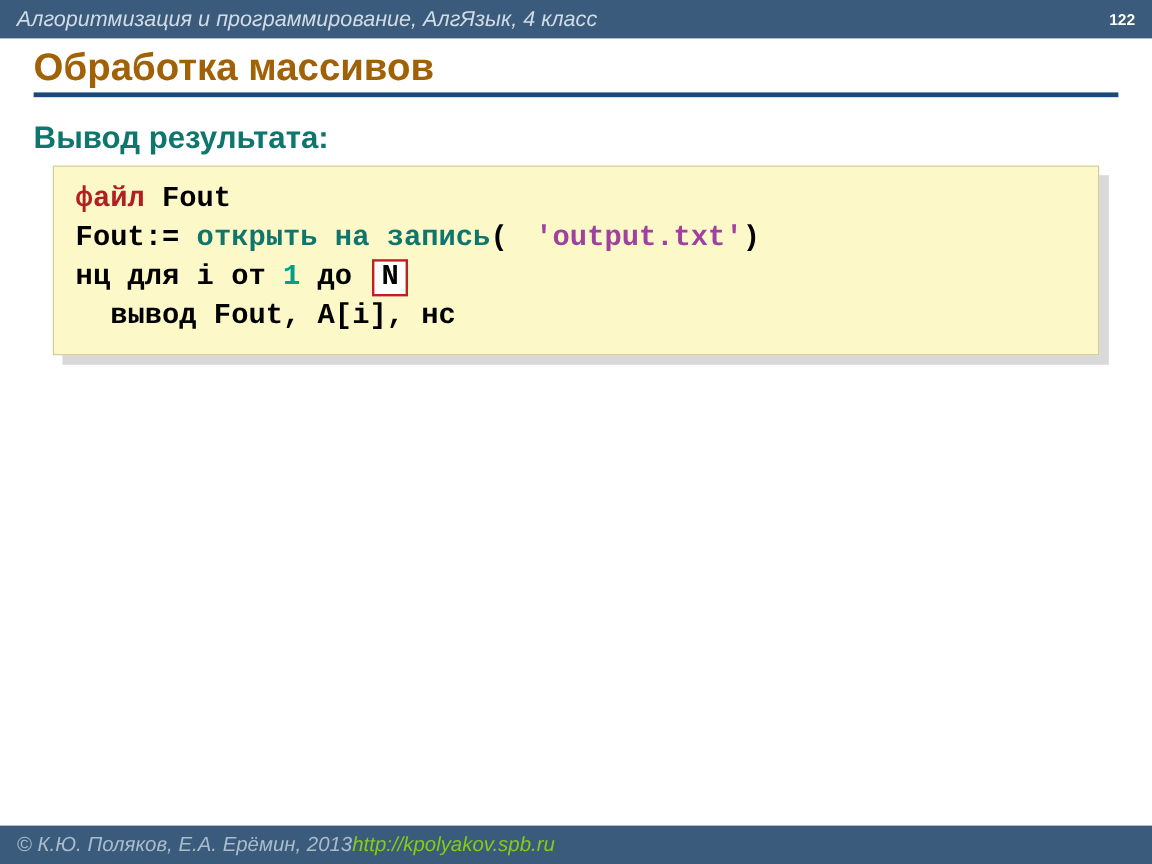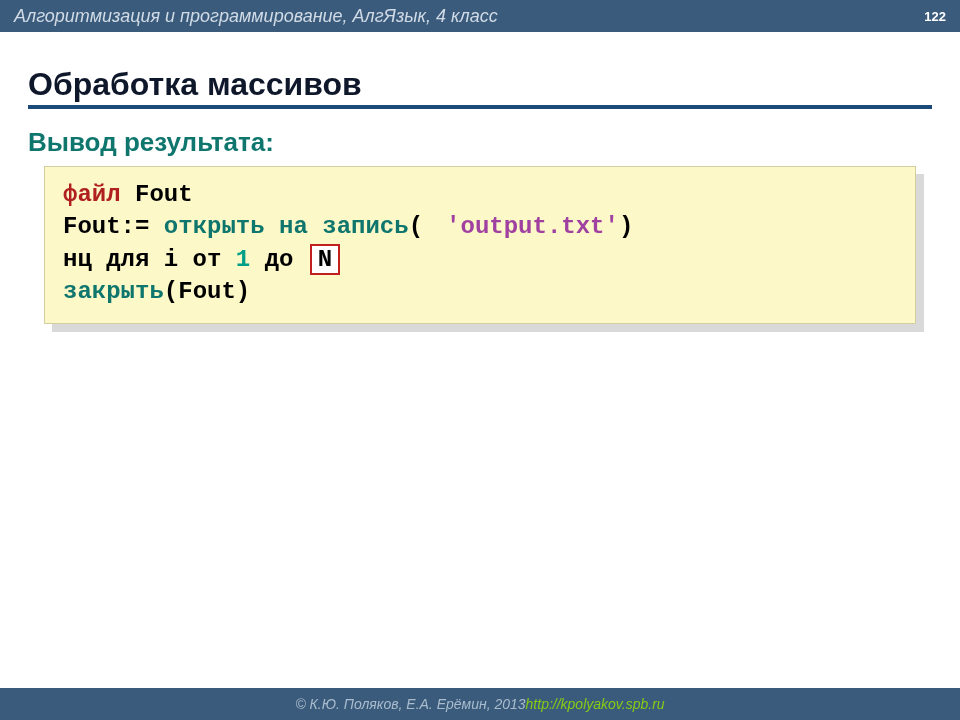--- a/index.html
+++ b/index.html
@@ -23,22 +23,22 @@
   .header-title { flex: 1; }
   .page-number {
     font-weight: bold;
     color: #ffffff;
     font-style: normal;
     font-size: 13px;
   }
   .slide-title {
     font-size: 32px;
     font-weight: bold;
-    color: #0f172a;
-    margin: 34px 28px 2px 28px;
+    color: #a16207;
+    margin: 6px 28px 2px 28px;
   }
   .title-underline {
     height: 4px;
     background: #1a4a7a;
     margin: 2px 28px 18px 28px;
   }
   .subtitle {
     font-size: 26px;
     color: #0f766e;
     font-weight: bold;
@@ -78,24 +78,24 @@
     margin-left: 2px;
   }
   .footer-bar {
     position: absolute;
     bottom: 0; left: 0; right: 0;
     background: #3b5b7c;
     color: #a8bccd;
     height: 32px;
     display: flex;
     align-items: center;
-    justify-content: center;
+    justify-content: flex-start;
     padding: 0 14px;
     font-style: italic;
-    font-size: 14px;
+    font-size: 17px;
   }
   .footer-right { color: #84cc16; }
 </style>
 </head>
 <body>
 
 <div class="header-bar">
   <div class="header-title">Алгоритмизация и программирование, АлгЯзык, 4 класс</div>
   <div class="page-number">122</div>
 </div>
@@ -110,22 +110,20 @@
   <div class="code-block">
     <div>
       <span class="kw-red">файл</span><span> Fout</span>
     </div>
     <div>
       <span>Fout:= </span><span class="kw-blue">открыть на запись</span><span>(</span><span class="kw-lit">'output.txt'</span><span>)</span>
     </div>
     <div>
       <span>нц для i от </span><span class="kw-teal">1</span><span> до </span><span class="boxed">N</span>
     </div>
-    <div>
-      <span class="kw-blue">закрыть</span><span>(Fout)</span>
-    </div>
+    <div style="white-space: pre;"><span>  вывод Fout, A[i], нс</span></div>
   </div>
 </div>
 
 <div class="footer-bar">
   <div>© К.Ю. Поляков, Е.А. Ерёмин, 2013</div>
   <div class="footer-right">http://kpolyakov.spb.ru</div>
 </div>
 
 </body></html>

